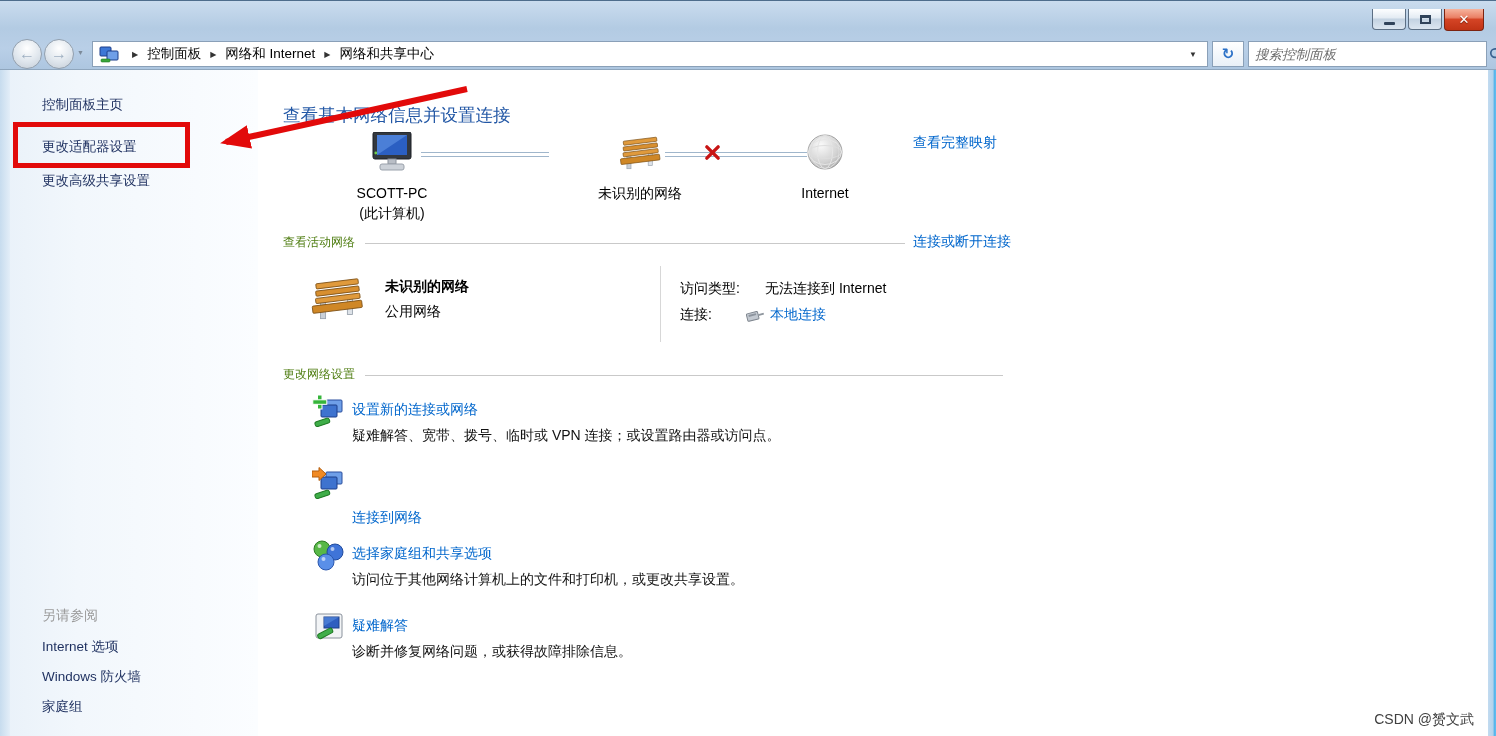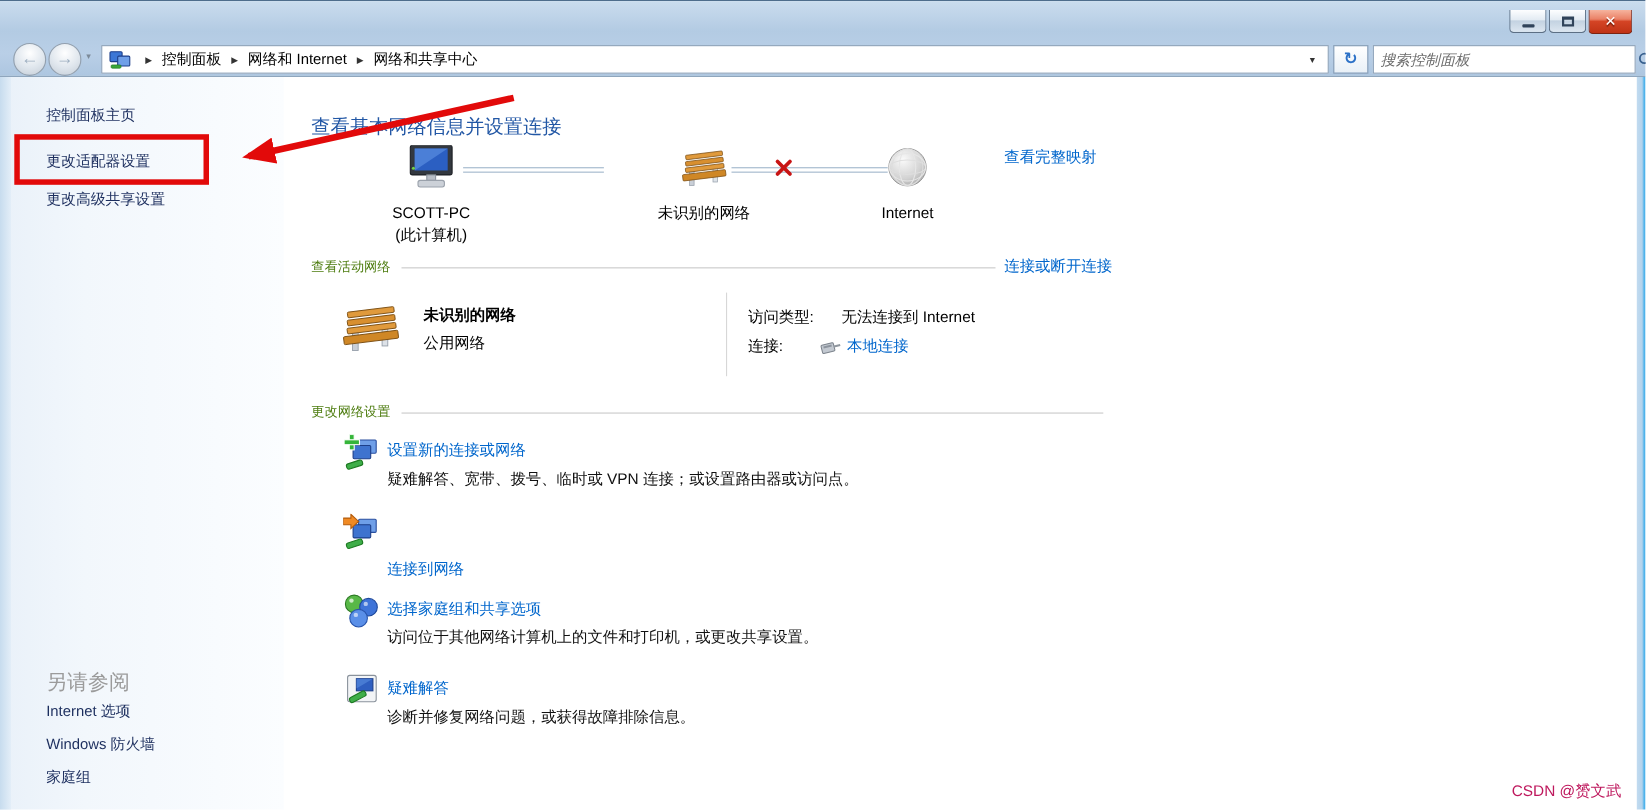--- a/index.html
+++ b/index.html
@@ -52,21 +52,21 @@
     background:radial-gradient(circle at 35% 28%,#8cc4f2 0%,#3d80cc 55%,#1a55a4 100%);
     border:1px solid #1b4c87; color:#fff; font-weight:bold; font-size:14px;
     text-align:center; line-height:21px; }
 
   
   .sidebar { position:absolute; left:0; top:69px; width:258px; height:667px;
     background:linear-gradient(90deg,#e9f1f9 0%,#f2f7fc 30%,#fbfdff 100%); }
   .side-strip { position:absolute; left:0; top:0; width:10px; height:100%;
     background:linear-gradient(90deg,#c7dcee 0%,#e3eef8 100%); }
   .side-link { position:absolute; left:42px; font-size:13.5px; color:#1c2e5e; white-space:nowrap; cursor:pointer; }
-  .side-head { position:absolute; left:42px; font-size:19px; color:#9b9b9b; white-space:nowrap; }
+  .side-head { position:absolute; left:42px; font-size:14px; color:#9b9b9b; white-space:nowrap; }
 
   
   .content { position:absolute; left:258px; top:69px; width:1230px; height:667px; background:#fff; }
   .edge-right { position:absolute; left:1488px; top:69px; width:8px; height:667px;
     background:linear-gradient(90deg,#c2dbf0 0%,#b4d3ec 60%,#49b0ea 85%,#6cc3f2 100%); }
 
   .page-title { position:absolute; left:25px; top:33px; font-size:17.5px; color:#2257a5; }
   .link { color:#0066cc; cursor:pointer; text-decoration:none; }
   .t14 { font-size:14px; color:#000; }
 
@@ -80,21 +80,21 @@
   .sect-title { font-size:12px; color:#4d7c0f; white-space:nowrap; }
   .sect-rule { flex:1; border-top:1px solid #c9c9c9; margin:2px 8px 0 10px; }
   .sect-link { font-size:14px; white-space:nowrap; }
 
   .vdivider { position:absolute; left:402px; top:196px; width:1px; height:76px; background:#d7d7d7; }
 
   .task-title { position:absolute; left:94px; font-size:14px; }
   .task-desc { position:absolute; left:94px; font-size:14px; color:#111; }
   .task-icon { position:absolute; left:54px; width:34px; height:34px; }
 
-  .watermark { position:absolute; right:14px; top:641px; font-size:14px; color:#be185d;margin-left:28px; }
+  .watermark { position:absolute; right:14px; top:641px; font-size:14px; color:#404040;margin-left:28px; }
 
   
   .anno-box { position:absolute; left:13px; top:121px; width:177px; height:46px;
     border:5px solid #e20a0a; pointer-events:none; }
   .anno-svg { position:absolute; left:0; top:0; width:1496px; height:736px; pointer-events:none; z-index:50; }
 </style>
 </head>
 <body>
 
 <div class="window">

